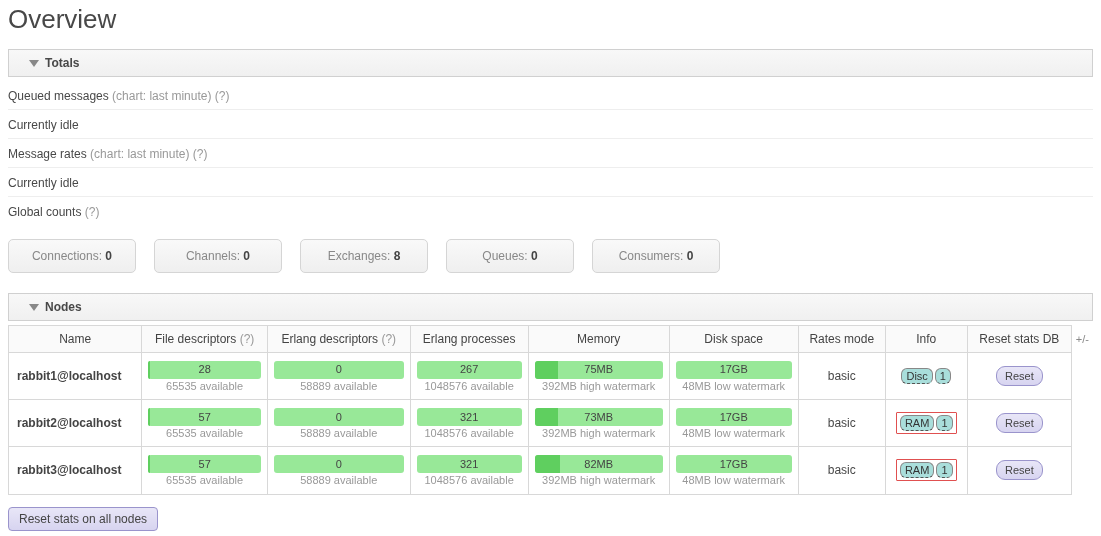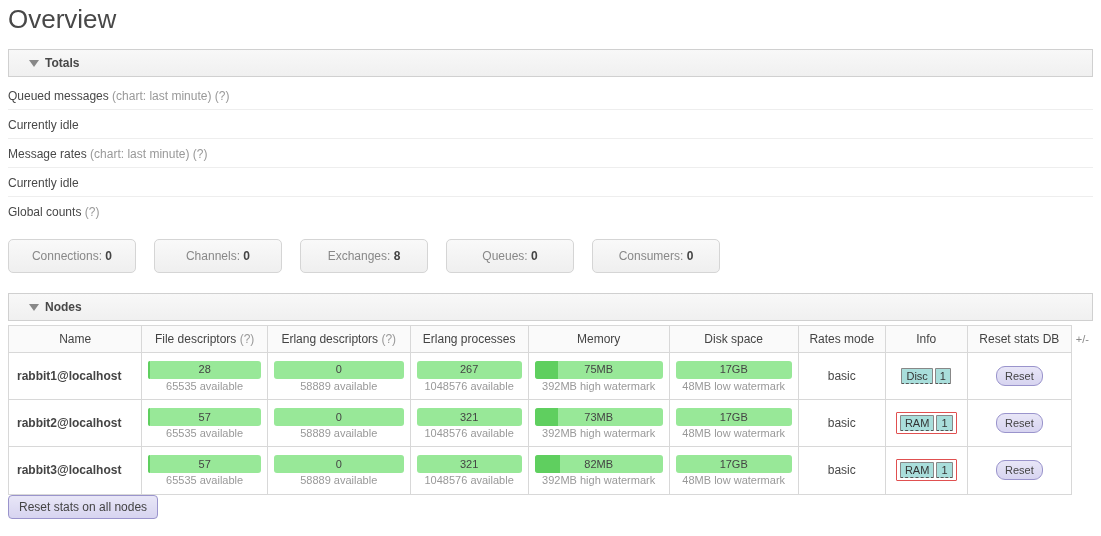--- a/index.html
+++ b/index.html
@@ -118,40 +118,40 @@
     font-size: 11px;
     color: #999;
     margin-top: 1px;
     white-space: nowrap;
   }
   .tag {
     display: inline-block;
     background: #a9dedb;
     border: 1px solid #888;
     border-bottom: 1px dashed #555;
-    border-radius: 1px;
+    border-radius: 6px;
     padding: 1px 4px;
     font-size: 11px;
     color: #333;
     margin: 0 1px;
     cursor: help;
   }
   .btn {
     display: inline-block;
     background: linear-gradient(#e8e6f7,#d7d4f0);
     border: 1px solid #9a94cc;
     border-radius: 4px;
     padding: 4px 10px;
     color: #444;
     cursor: pointer;
     font-family: inherit;
     font-size: 12px;
   }
   .btn-small { padding: 3px 8px; font-size: 11px; border-radius: 9px; }
-  .reset-all { }
+  .reset-all { margin-top: 12px; }
   .hl-box {
     border: 1px solid #e05050;
     border-radius: 1px;
   }
   .outer-table { display: flex; align-items: flex-start; }
   .outer-table table { flex: 1; }
   .outer-table .plusminus-col {
     padding: 8px 4px 0 4px;
     color: #888;
     font-size: 11px;

